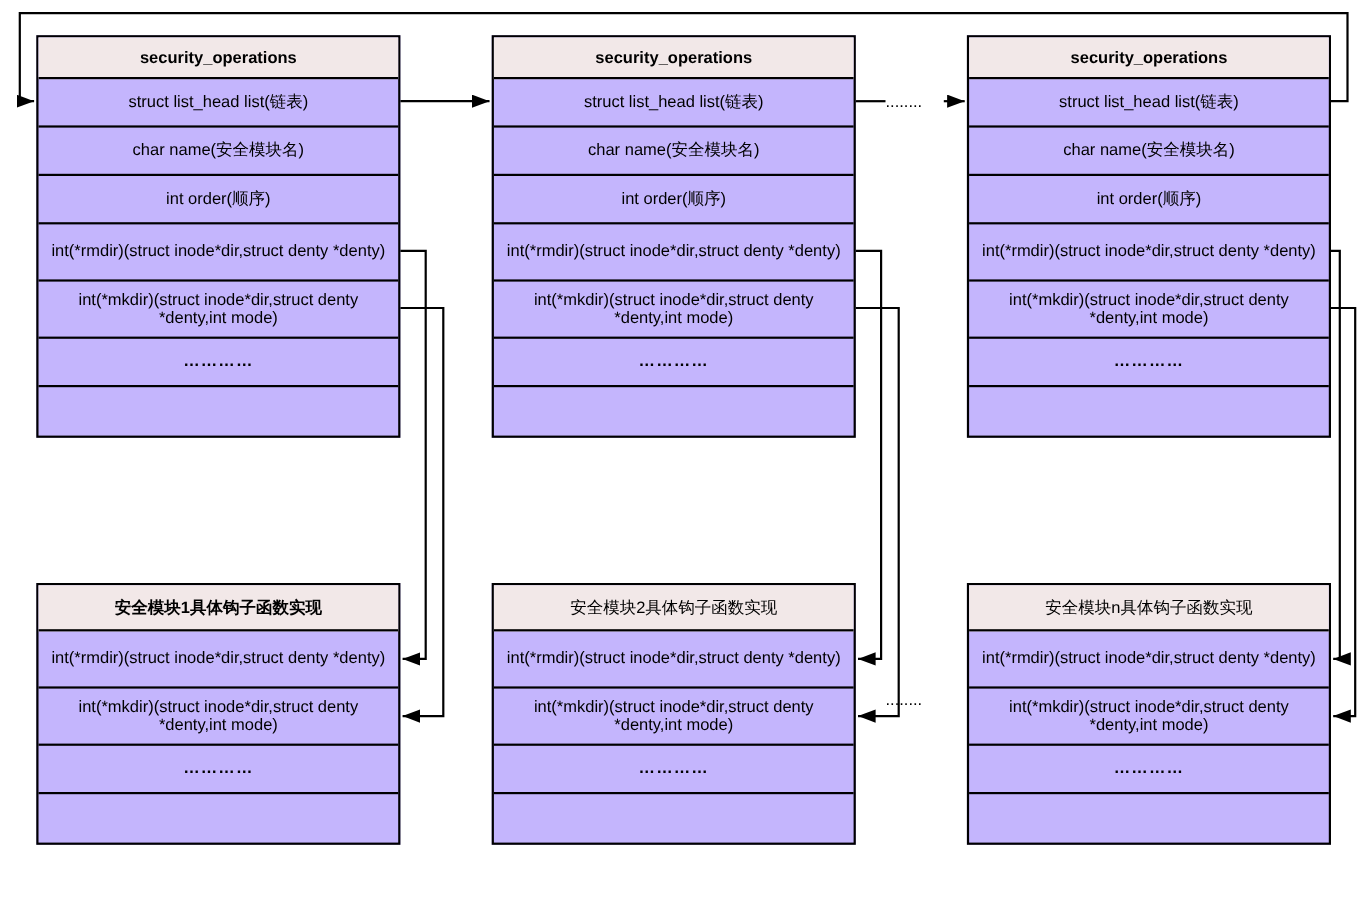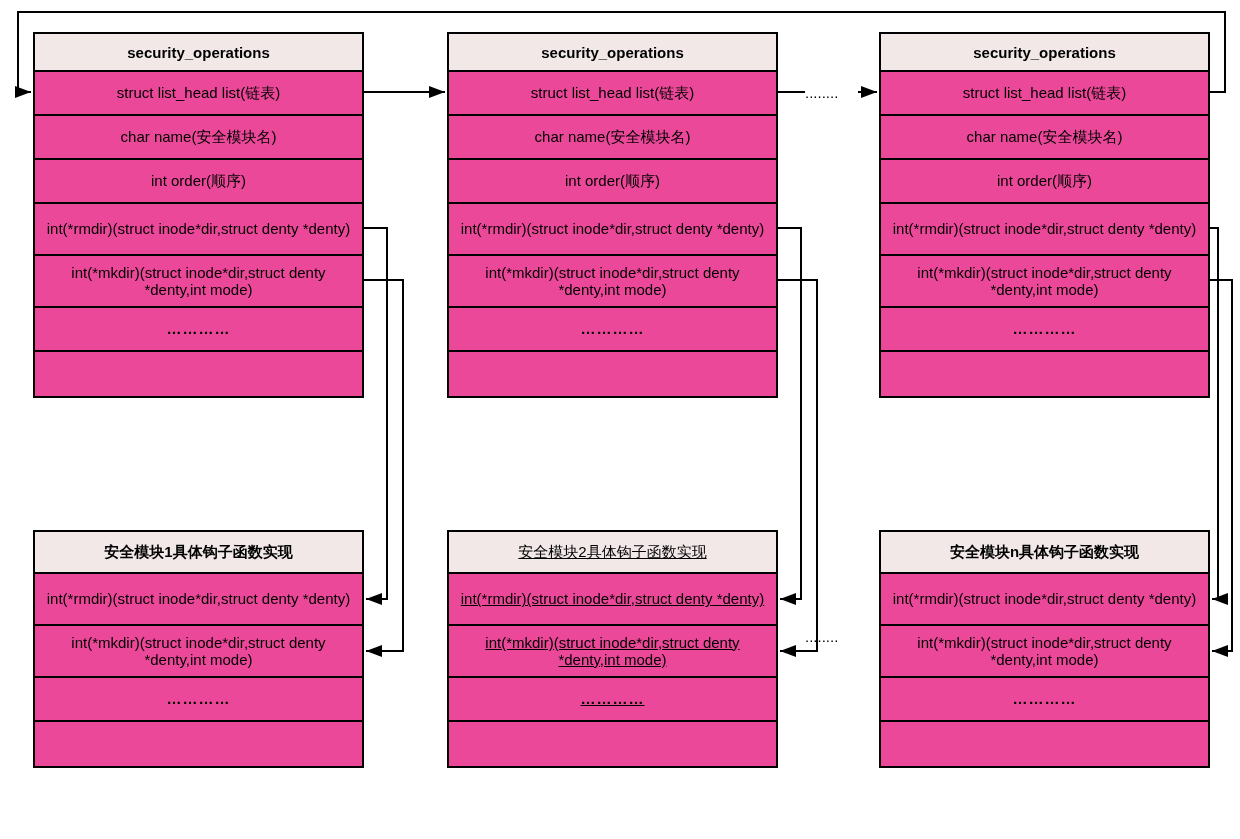--- a/index.html
+++ b/index.html
@@ -9,21 +9,21 @@
     font-family: Arial, "Microsoft YaHei", sans-serif;
   }
   .canvas {
     position: relative;
     width: 1240px;
     height: 839px;
   }
   .box {
     position: absolute;
     border: 2px solid #000;
-    background: #ec4899;
+    background: #c4b5fd;
     box-sizing: border-box;
   }
   .header-row {
     background: #f2e8e8;
     font-weight: bold;
     border-bottom: 2px solid #000;
     display: flex;
     align-items: center;
     justify-content: center;
     box-sizing: border-box;
@@ -107,32 +107,32 @@
   <div class="box" style="left:33px; top:530px; width:331px;">
     <div class="header-row" style="height:42px;font-weight:bold;background:#f2e8e8;">安全模块1具体钩子函数实现</div>
     <div class="row" style="height:52px;">int(*rmdir)(struct inode*dir,struct denty *denty)</div>
     <div class="row" style="height:52px;">int(*mkdir)(struct inode*dir,struct denty *denty,int mode)</div>
     <div class="row empty" style="height:44px;">
         <span class="dots">…………</span>
       </div>
     <div class="row" style="height:44px;border-bottom:none;"></div>
   </div>
 
-  <div class="box" style="left:447px; top:530px; width:331px;text-decoration:underline;">
+  <div class="box" style="left:447px; top:530px; width:331px;">
     <div class="header-row" style="height:42px;font-weight:normal;background:#f2e8e8;">安全模块2具体钩子函数实现</div>
     <div class="row" style="height:52px;">int(*rmdir)(struct inode*dir,struct denty *denty)</div>
     <div class="row" style="height:52px;">int(*mkdir)(struct inode*dir,struct denty *denty,int mode)</div>
     <div class="row empty" style="height:44px;">
         <span class="dots">…………</span>
       </div>
     <div class="row" style="height:44px;border-bottom:none;"></div>
   </div>
 
   <div class="box" style="left:879px; top:530px; width:331px;">
-    <div class="header-row" style="height:42px;font-weight:bold;background:#f2e8e8;">安全模块n具体钩子函数实现</div>
+    <div class="header-row" style="height:42px;font-weight:normal;background:#f2e8e8;">安全模块n具体钩子函数实现</div>
     <div class="row" style="height:52px;">int(*rmdir)(struct inode*dir,struct denty *denty)</div>
     <div class="row" style="height:52px;">int(*mkdir)(struct inode*dir,struct denty *denty,int mode)</div>
     <div class="row empty" style="height:44px;">
         <span class="dots">…………</span>
       </div>
     <div class="row" style="height:44px;border-bottom:none;"></div>
   </div>
 
   <div class="label" style="left:805px; top:628px;">........</div>
 

